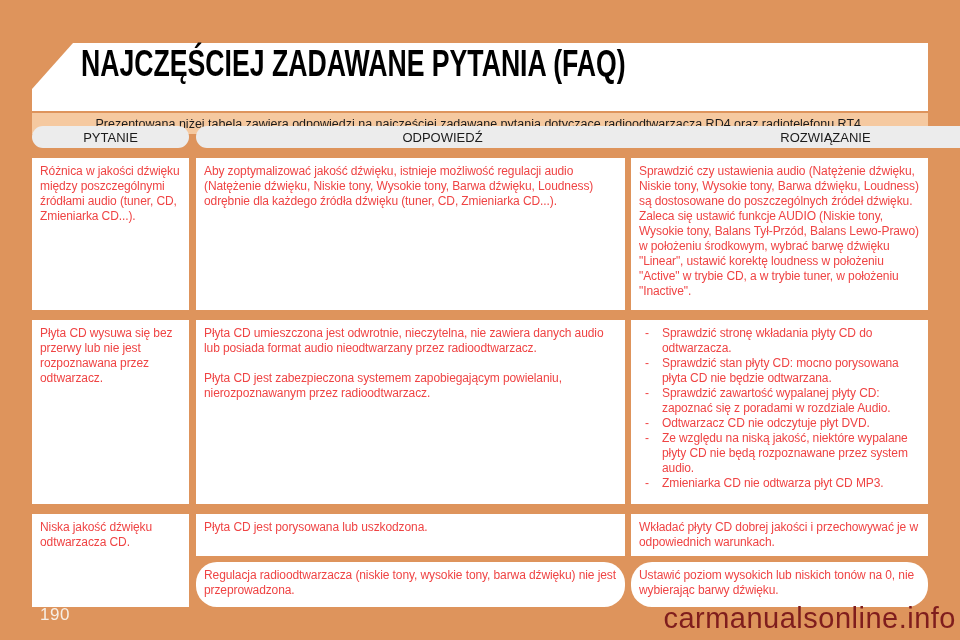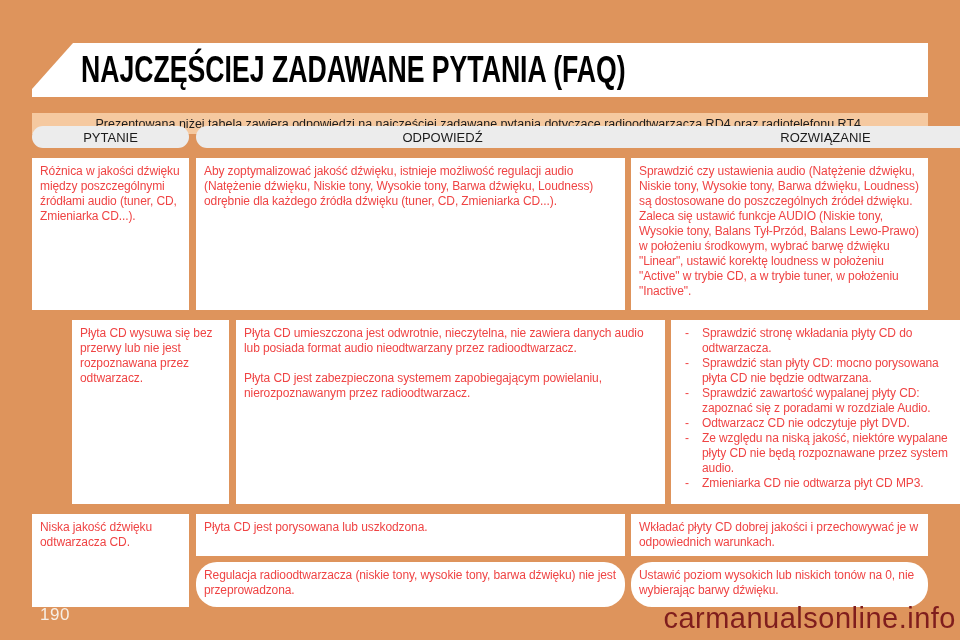--- a/index.html
+++ b/index.html
@@ -5,22 +5,22 @@
   html,body{margin:0;padding:0;}
   body{
     width:960px;height:640px;position:relative;overflow:hidden;
     background:#DE945C;
     font-family:"Liberation Sans", sans-serif;
     color:#1b1b1b;
   }
   .abs{position:absolute;}
   
   .title-band{
-    left:32px;top:43px;width:896px;height:54px;background:#ffffff;
-    display:flex;align-items:center;
+    left:32px;top:43px;width:896px;height:68px;background:#ffffff;
+    display:flex;
   }
   .corner-cut{
     left:0;top:0;width:0;height:0;
     border-top:46px solid #DE945C;border-right:41px solid transparent;
   }
   .title-text{
     margin-left:49px;font-size:36px;font-weight:bold;color:#000;
     white-space:nowrap;transform:scaleX(0.74);transform-origin:0 50%;
     letter-spacing:0;
   }
@@ -40,21 +40,21 @@
     display:flex;align-items:center;justify-content:center;
     font-size:13px;color:#1b1b1b;border-radius:11px;
   }
   
   .cell{
     background:#ffffff;box-sizing:border-box;
     padding:6px 8px;font-size:12px;line-height:15px;
     letter-spacing:-0.1px;color:#ef4444;
   }
   .row1{top:158px;height:152px;}
-  .row2{top:320px;height:184px;margin-left:40px;}
+  .row2{top:320px;height:184px;}
   .row3{top:514px;height:93px;}
   .row3a{top:514px;height:42px;}
   .row3b{top:562px;height:45px;border-radius:21px;}
   .para + .para{margin-top:15px;}
   .dash-list{padding-left:2px;}
   .li{position:relative;padding-left:21px;}
   .li .dash{position:absolute;left:4px;top:0;}
   
   .page-number{
     left:40px;top:605px;font-size:17px;color:#F6EFE7;letter-spacing:0.5px;

